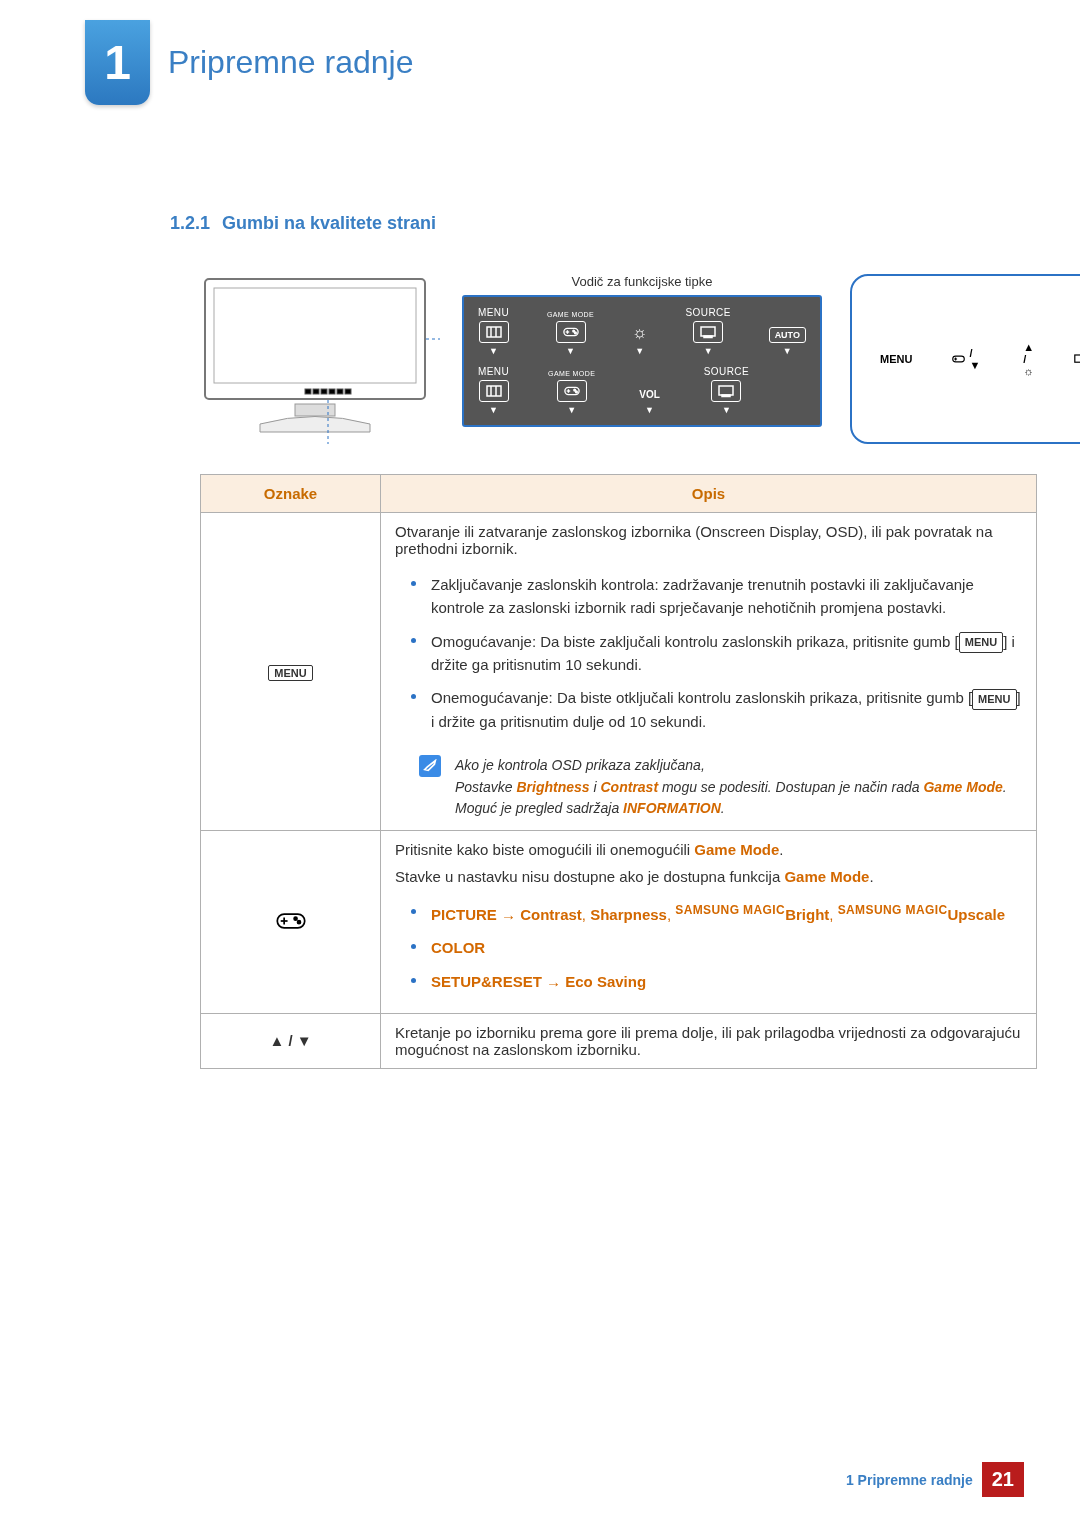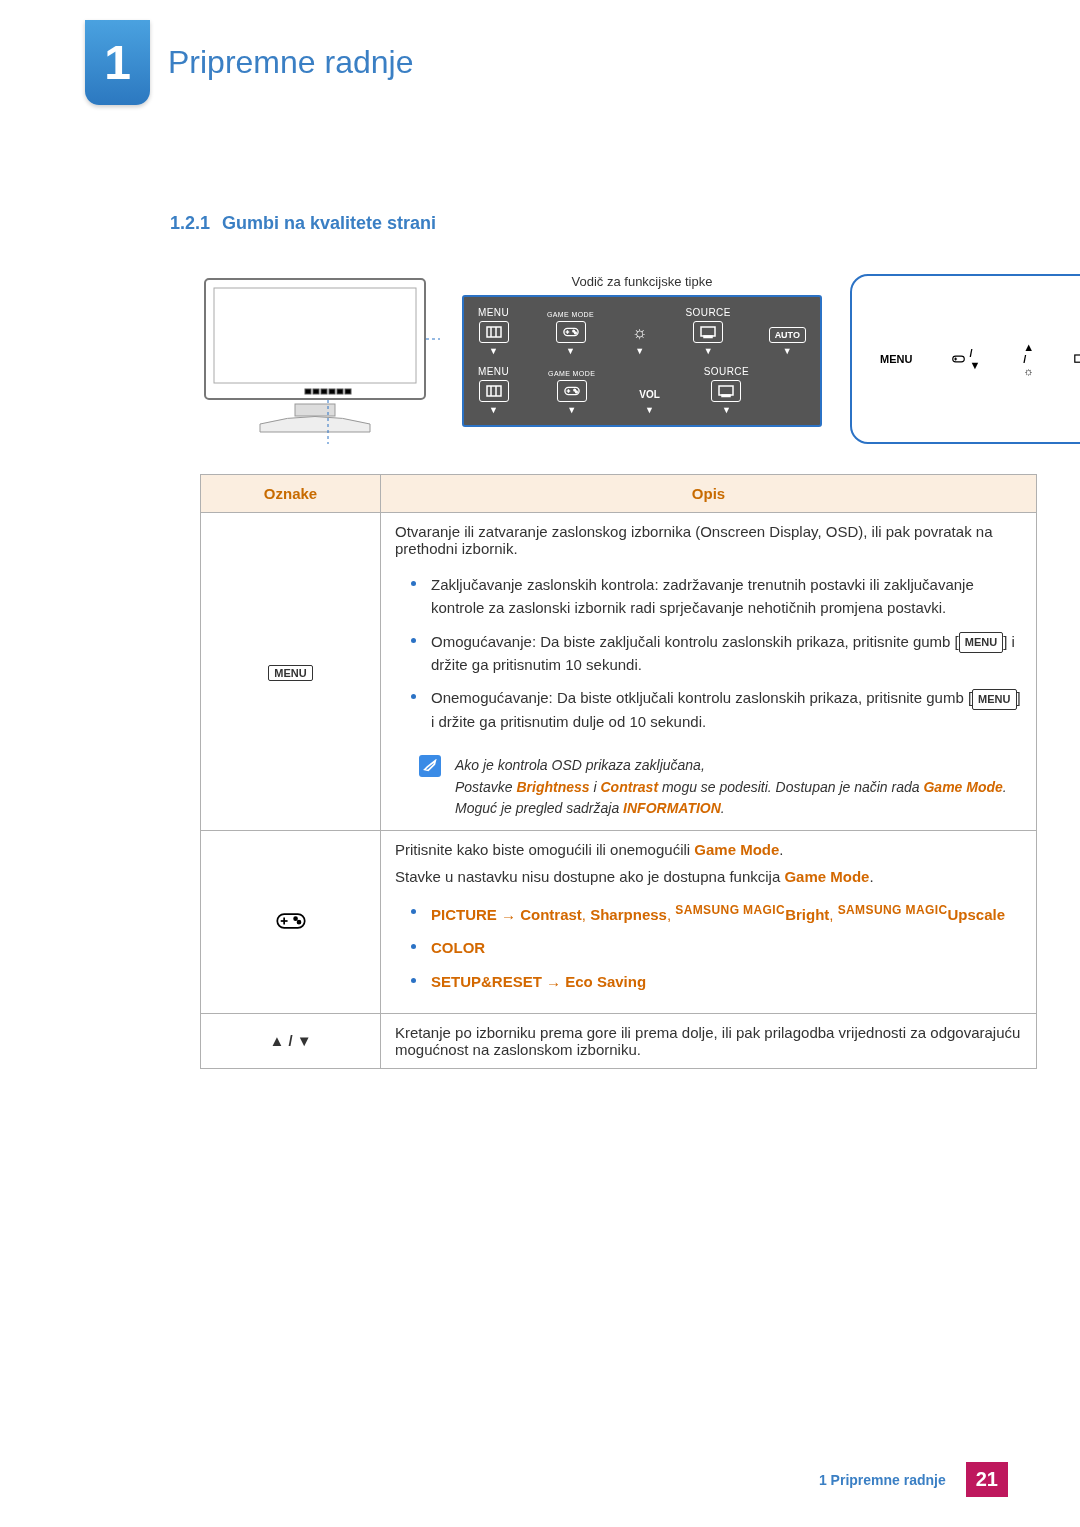--- a/index.html
+++ b/index.html
@@ -186,29 +186,29 @@
     font-style:italic;
   }
   .orange { color:#d36800; font-weight:600; }
   .orange-plain { color:#d36800; }
   .arrow { font-family:inherit; }
   .magic-sup { font-size:12px; vertical-align:super; letter-spacing:.4px; color:#d36800; font-weight:600;}
   
   .footer {
     position:absolute;
     bottom:30px;
-    right:72px;
+    right:56px;
     display:flex;
     align-items:center;
-    gap:20px;
+    gap:9px;
     font-size:14px;
   }
   .footer-text { color:#3a7fc4; font-weight:600; }
   .footer-pg {
-    background:#be185d;
+    background:#b91c1c;
     color:#fff;
     padding:6px 10px;
     font-size:20px;
     font-weight:bold;
   }
 </style>
 </head>
 <body>
 
 <div class="page">

